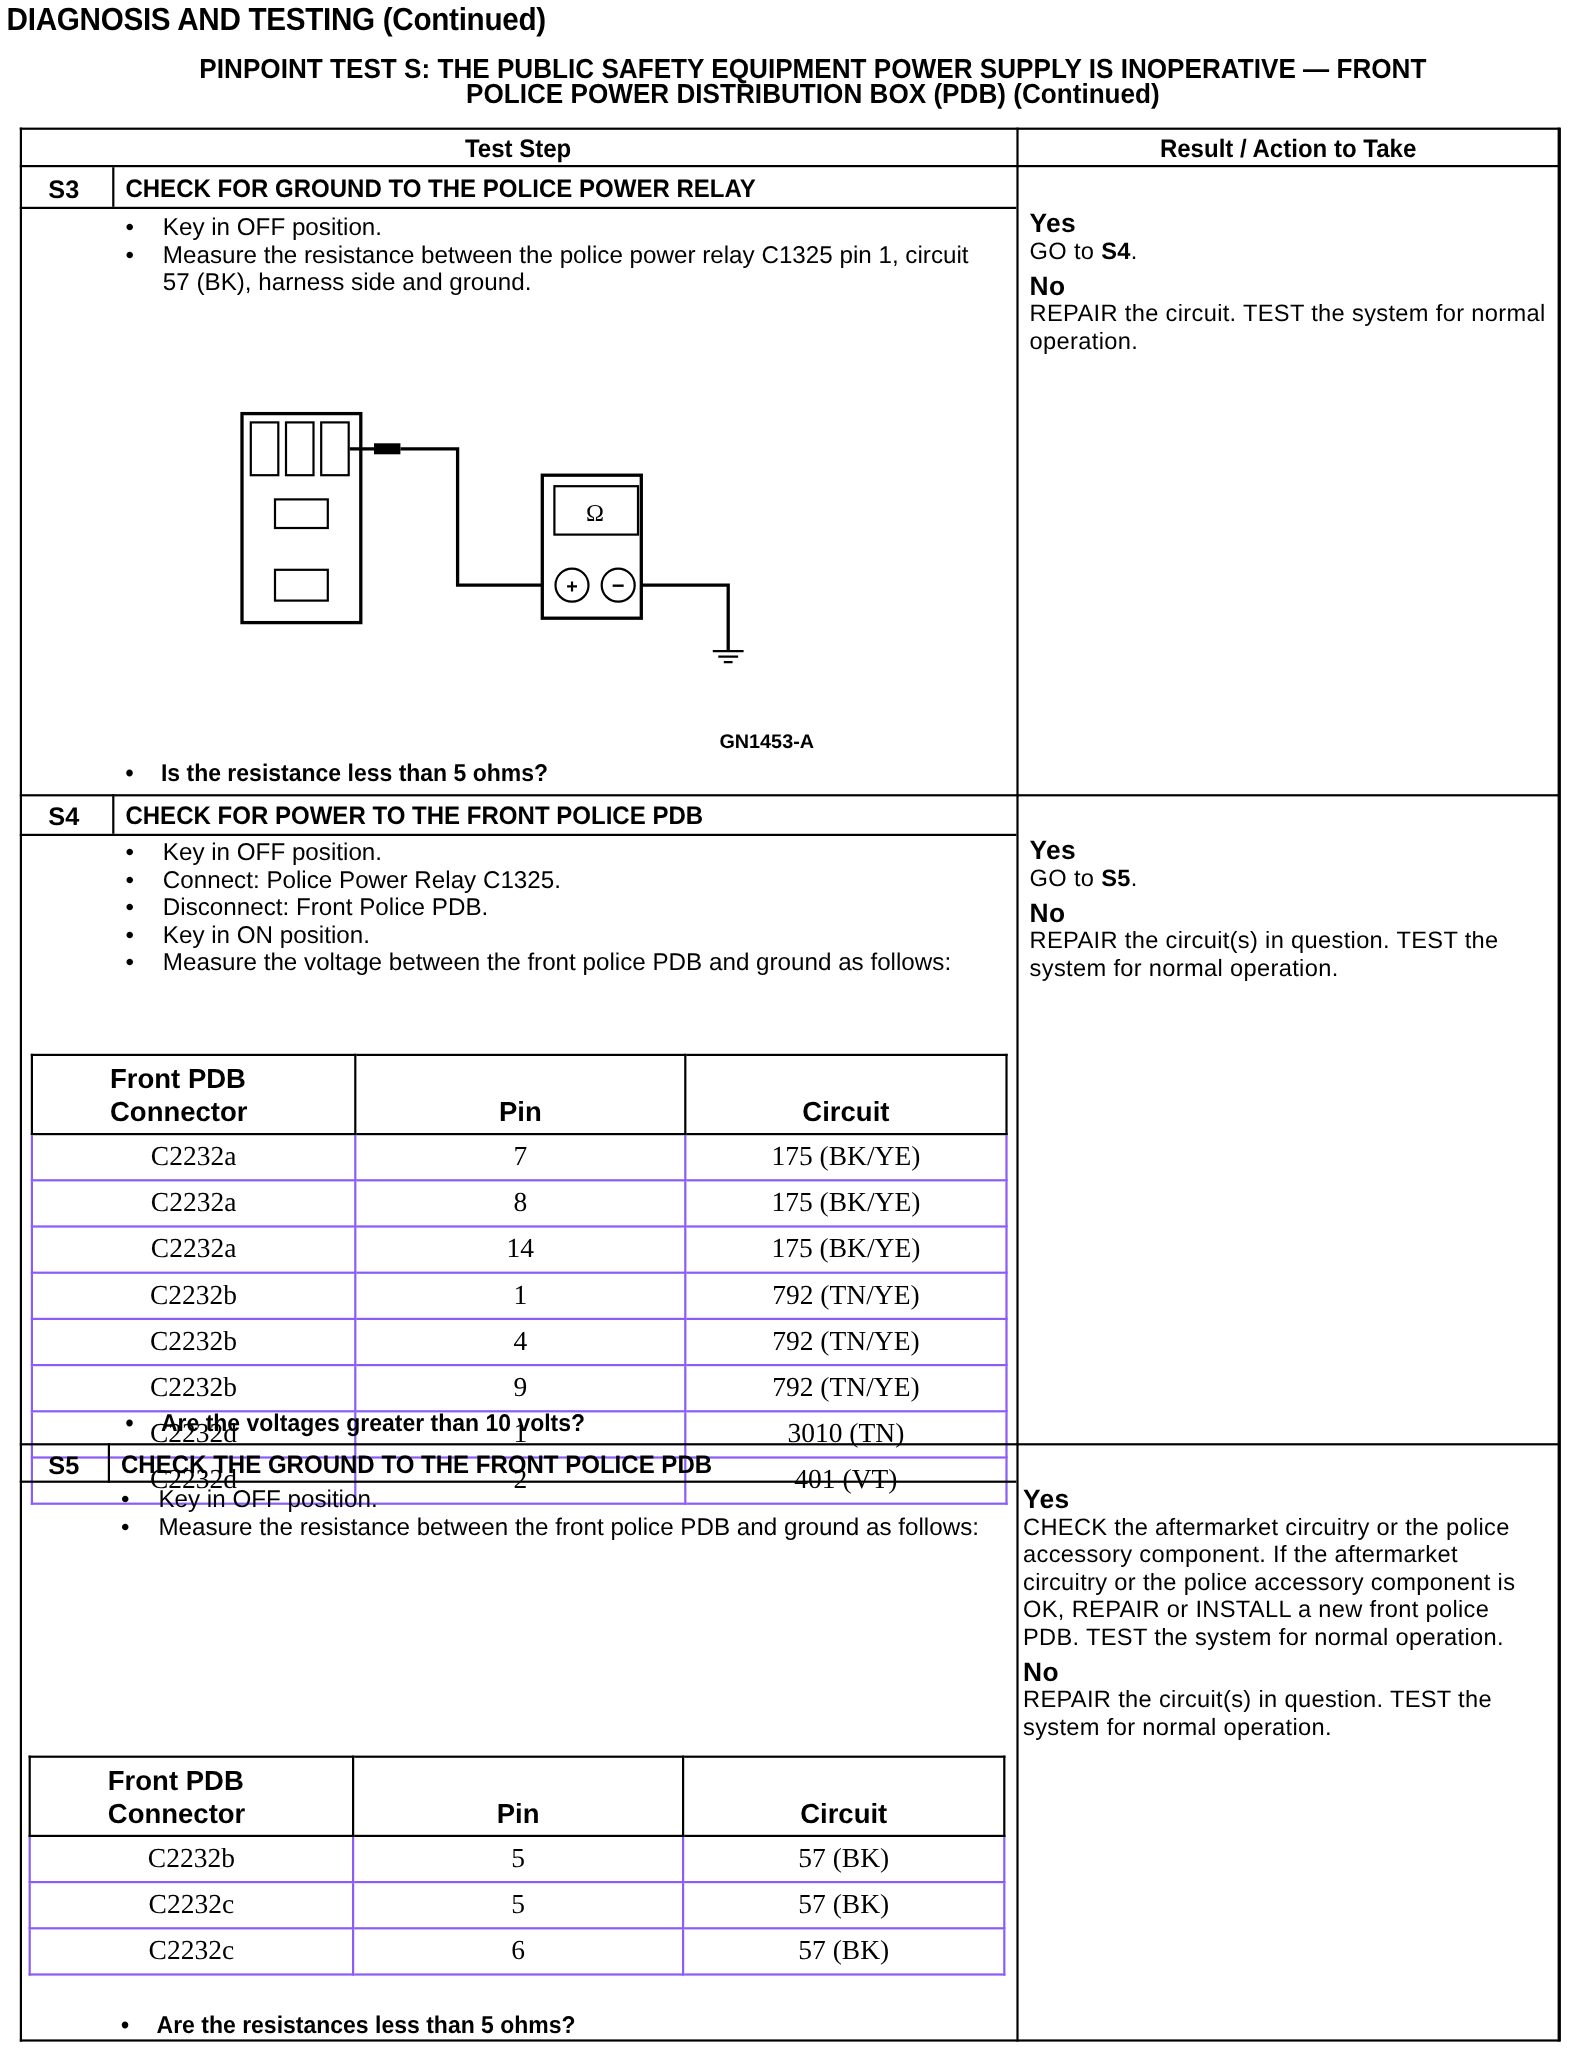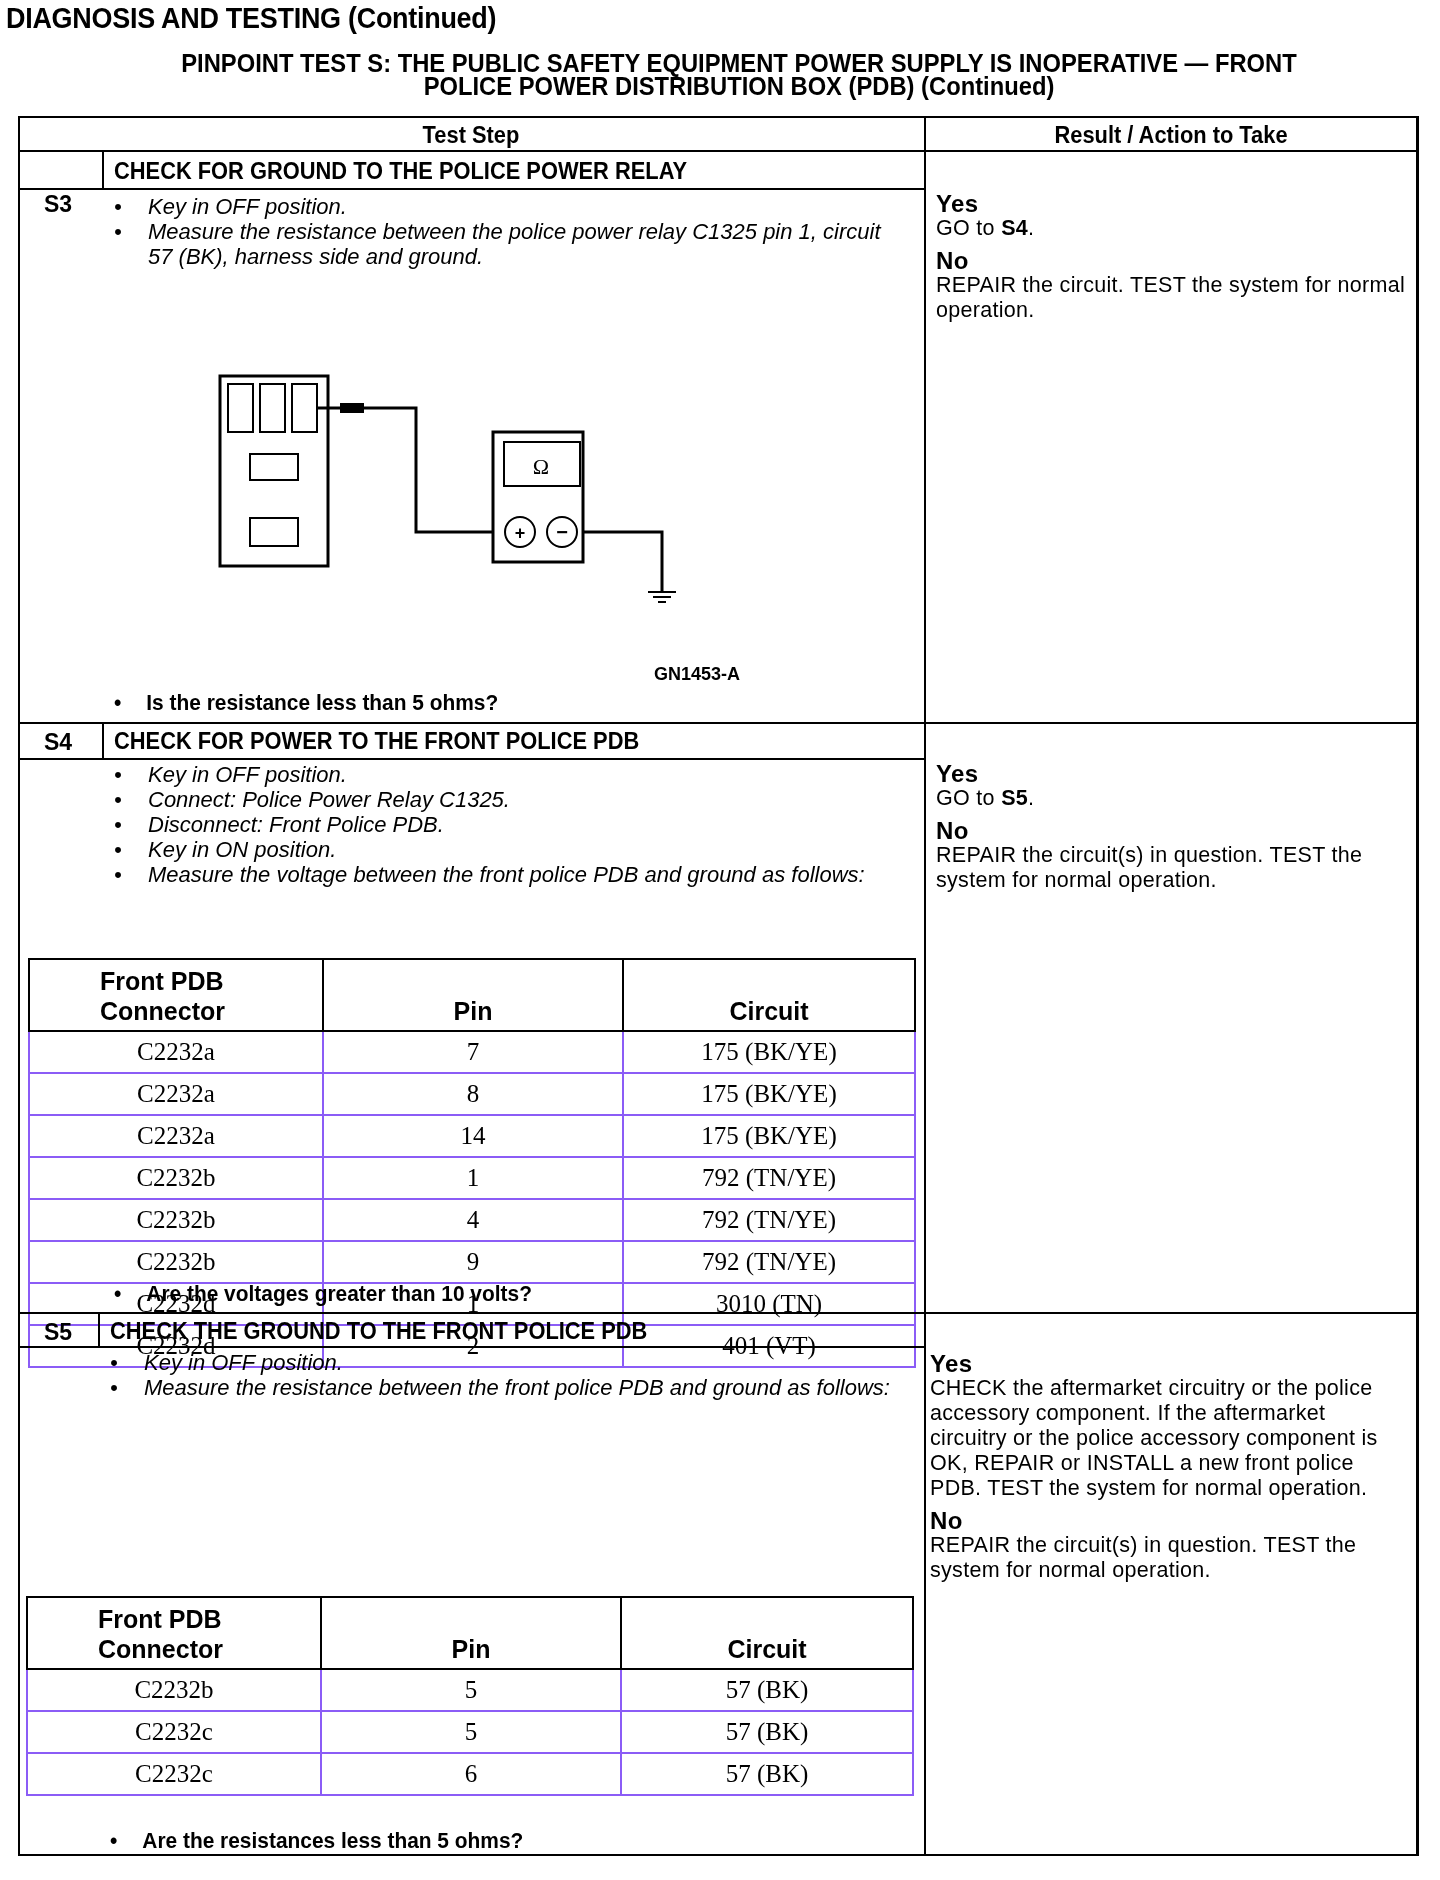--- a/index.html
+++ b/index.html
@@ -7,21 +7,21 @@
   .page-heading { position: absolute; left: 6px; top: 2px; font-size: 29px; font-weight: bold; letter-spacing: -0.3px; transform: scaleX(0.93); transform-origin: left top; }
   .test-title { position: absolute; left: 0; width: 1440px; top: 52px; text-align: center; font-size: 25px; font-weight: bold; line-height: 23px; transform: scaleX(0.95); transform-origin: center top; }
   .test-title div { padding-left: 40px; }
   .frame { position: absolute; left: 18px; top: 116px; width: 1400px; height: 1740px; padding-left: 20px; }
   .hline { position: absolute; height: 2px; background: #000; }
   .vline { position: absolute; width: 2px; background: #000; }
   .col-head { position: absolute; font-size: 23px; font-weight: bold; text-align: center; transform: scaleX(0.95); }
   .step-id { position: absolute; font-size: 23px; font-weight: bold; text-align: center; width: 80px; }
   .step-title { position: absolute; font-size: 23px; font-weight: bold; transform: scaleX(0.95); transform-origin: left center; white-space: nowrap; }
   .bullets { position: absolute; font-size: 22px; line-height: 25px; margin: 0; padding: 0; list-style: none; }
-  .bullets li { position: relative; padding-left: 34px; font-style: italic; }
+  .bullets li { position: relative; padding-left: 34px; }
   .bullets li::before { content: "•"; position: absolute; left: 0; top: 0; }
   .question { position: absolute; font-size: 22px; font-weight: bold; padding-left: 34px; transform: scaleX(0.95); transform-origin: left center; white-space: nowrap; }
   .question::before { content: "•"; position: absolute; left: 0; }
   .result { position: absolute; font-size: 21.5px; line-height: 25px; letter-spacing: 0.3px; }
   .result .lbl { font-weight: bold; font-size: 24px; display: block; line-height: 24px; }
   .result .txt { display: block; }
   .result .gap { height: 8px; display: block; }
   table.pins { position: absolute; border-collapse: collapse; font-family: "Liberation Serif", serif; }
   table.pins th { font-family: "Liberation Sans", sans-serif; font-weight: bold; font-size: 25px; text-align: center; vertical-align: bottom; border: 2px solid #000; padding: 4px 0 4px 0; line-height: 30px; }
   table.pins th.conn { text-align: left; padding-left: 70px; }
@@ -43,21 +43,21 @@
   <div class="vline" style="left:0; top:0; height:1740px;"></div>
   <div class="vline" style="left:1398px; top:0; height:1740px; width:3px;"></div>
   <div class="hline" style="left:0; top:1738px; width:1400px;"></div>
 
   <div class="vline" style="left:906px; top:0; height:1740px;"></div>
 
   <div class="col-head" style="left:0; width:906px; top:2px; height:34px; line-height:34px;">Test Step</div>
   <div class="col-head" style="left:908px; width:490px; top:2px; height:34px; line-height:34px;">Result / Action to Take</div>
   <div class="hline" style="left:0; top:34px; width:1400px;"></div>
 
-  <div class="step-id" style="left:0; top:40px; height:32px; line-height:32px;margin-top:32px;">S3</div>
+  <div class="step-id" style="left:0; top:40px; height:32px; line-height:32px;">S3</div>
   <div class="vline" style="left:84px; top:36px; height:36px;"></div>
   <div class="step-title" style="left:96px; top:38px; height:34px; line-height:34px;">CHECK FOR GROUND TO THE POLICE POWER RELAY</div>
   <div class="hline" style="left:0; top:72px; width:906px;"></div>
 
   <ul class="bullets" style="left:96px; top:78px; width:780px;">
     <li>Key in OFF position.</li>
     <li>Measure the resistance between the police power relay C1325 pin 1, circuit 57 (BK), harness side and ground.</li>
   </ul>
 
   <svg style="position:absolute; left:180px; top:248px;" width="540" height="240" viewBox="0 0 540 240">

